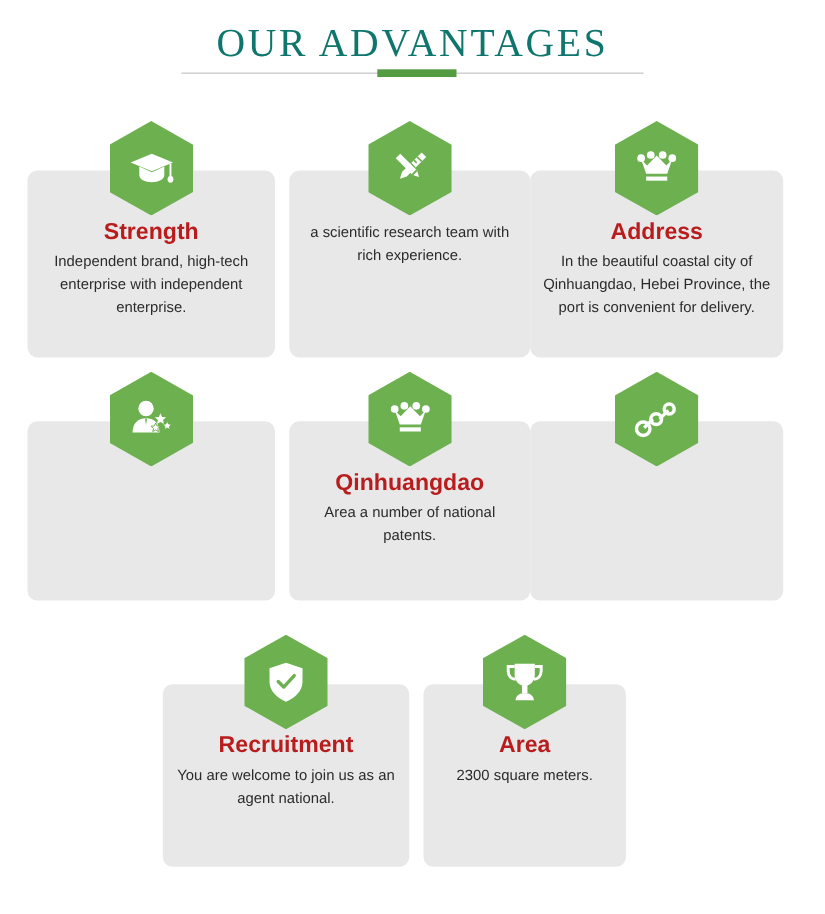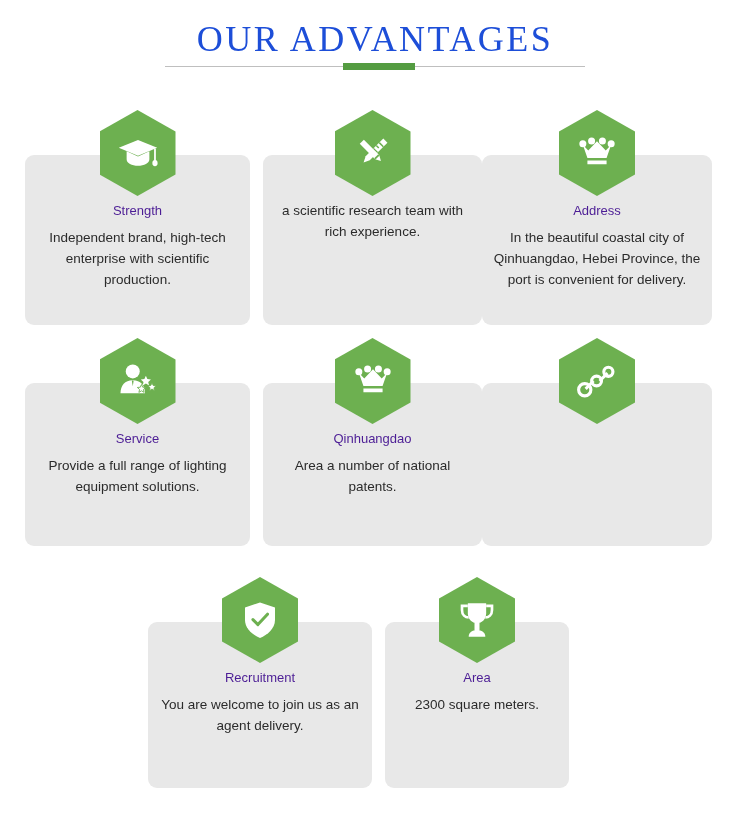--- a/index.html
+++ b/index.html
@@ -31,21 +31,21 @@
   .page-title {
     position: absolute;
     top: 18px;
     left: 0;
     width: 750px;
     text-align: center;
     font-family: "Liberation Serif", serif;
     font-size: 36px;
     font-weight: 400;
     letter-spacing: 2.5px;
-    color: #1d4ed8;
+    color: #0f766e;
     white-space: nowrap;
   }
 
   .divider {
     position: absolute;
     top: 66px;
     left: 165px;
     width: 420px;
     height: 1px;
     background: #bfbfbf;
@@ -89,23 +89,23 @@
   .card-body {
     position: absolute;
     top: 45px;
     left: 0;
     width: 100%;
     padding: 0 8px;
     text-align: center;
   }
 
   .card-title {
-    font-size: 13px;
-    font-weight: normal;
-    color: #4c1d95;
+    font-size: 21px;
+    font-weight: bold;
+    color: #b91c1c;
     line-height: 22px;
     margin-bottom: 5px;
   }
 
   .card-text {
     font-size: 13.5px;
     font-weight: 400;
     color: #2b2b2b;
     line-height: 21px;
   }
@@ -151,21 +151,21 @@
       <div class="hex">
         <svg width="42" height="42" viewBox="0 0 48 48">
           <path fill="#ffffff" d="M24 9 L46 18 L24 27 L2 18 Z"></path>
           <path fill="#ffffff" d="M11 22 L11 31 C11 35.5 17 38.5 24 38.5 C31 38.5 37 35.5 37 31 L37 22 L24 28 Z"></path>
           <rect x="42.4" y="19" width="2" height="14" fill="#ffffff"></rect>
           <ellipse cx="43.4" cy="35.5" rx="3" ry="3.6" fill="#ffffff"></ellipse>
         </svg>
       </div>
       <div class="card-body">
         <div class="card-title">Strength</div>
-        <div class="card-text">Independent brand, high-tech enterprise with scientific production.</div>
+        <div class="card-text">Independent brand, high-tech enterprise with independent enterprise.</div>
       </div>
     </div>
 
     <div class="card col-2 h-row1">
       <div class="hex">
         <svg width="40" height="40" viewBox="0 0 48 48">
           <g transform="rotate(45 24 24)">
             <path fill="#ffffff" d="M20.5 3 h7 v30 l-3.5 7 l-3.5 -7 Z"></path>
             <rect x="20.5" y="9" width="7" height="1.8" fill="#6db050"></rect>
             <rect x="20.5" y="14" width="4.2" height="1.8" fill="#6db050"></rect>
@@ -207,24 +207,20 @@
       <div class="hex">
         <svg width="42" height="42" viewBox="0 0 48 48">
           <circle cx="18" cy="13" r="8" fill="#ffffff"></circle>
           <path fill="#ffffff" d="M18 23 C9 23 4 29 4 38 h28 C32 29 27 23 18 23 Z"></path>
           <path fill="#6db050" d="M17 24 l1 6 l1 -6 l-1 -1 Z"></path>
           <path fill="#ffffff" d="M33 18 l1.7 3.8 l4.1 .4 l-3.1 2.8 l.9 4 l-3.6 -2.1 l-3.6 2.1 l.9 -4 l-3.1 -2.8 l4.1 -.4 Z"></path>
           <path fill="#ffffff" stroke="#6db050" stroke-width="1" d="M40 26 l1.4 3.1 l3.4 .3 l-2.6 2.3 l.8 3.3 l-3 -1.8 l-3 1.8 l.8 -3.3 l-2.6 -2.3 l3.4 -.3 Z"></path>
           <path fill="#ffffff" stroke="#6db050" stroke-width="1" d="M28 28 l1.4 3.1 l3.4 .3 l-2.6 2.3 l.8 3.3 l-3 -1.8 l-3 1.8 l.8 -3.3 l-2.6 -2.3 l3.4 -.3 Z"></path>
         </svg>
       </div>
-      <div class="card-body">
-        <div class="card-title">Service</div>
-        <div class="card-text">Provide a full range of lighting equipment solutions.</div>
-      </div>
     </div>
 
     <div class="card col-2 h-row2">
       <div class="hex">
         <svg width="40" height="40" viewBox="0 0 48 48">
           <circle cx="7" cy="13" r="4.2" fill="#ffffff"></circle>
           <circle cx="17.5" cy="9.5" r="4.2" fill="#ffffff"></circle>
           <circle cx="30.5" cy="9.5" r="4.2" fill="#ffffff"></circle>
           <circle cx="41" cy="13" r="4.2" fill="#ffffff"></circle>
           <path fill="#ffffff" d="M7 14 L12.5 30 h23 L41 14 L34.5 21 L24 10 L13.5 21 Z"></path>
@@ -254,21 +250,21 @@
 
     <div class="card col-b1 h-row3">
       <div class="hex">
         <svg width="38" height="40" viewBox="0 0 44 48">
           <path fill="#ffffff" d="M22 3 L40 9 V24 C40 34 31 42 22 45.5 C13 42 4 34 4 24 V9 Z"></path>
           <path fill="none" stroke="#6db050" stroke-width="3.6" stroke-linecap="round" stroke-linejoin="round" d="M13.5 23.5 L19.5 29.5 L31 17"></path>
         </svg>
       </div>
       <div class="card-body">
         <div class="card-title">Recruitment</div>
-        <div class="card-text">You are welcome to join us as an agent delivery.</div>
+        <div class="card-text">You are welcome to join us as an agent national.</div>
       </div>
     </div>
 
     <div class="card col-b2 h-row3">
       <div class="hex">
         <svg width="40" height="42" viewBox="0 0 48 48">
           <path fill="#ffffff" d="M13 4 h22 v12 c0 7 -5 12 -11 12 s-11 -5 -11 -12 Z"></path>
           <path fill="none" stroke="#ffffff" stroke-width="3.2" d="M13 7 H6 v5 c0 6 4 9 8 9"></path>
           <path fill="none" stroke="#ffffff" stroke-width="3.2" d="M35 7 h7 v5 c0 6 -4 9 -8 9"></path>
           <rect x="21" y="27" width="6" height="9" fill="#ffffff"></rect>

